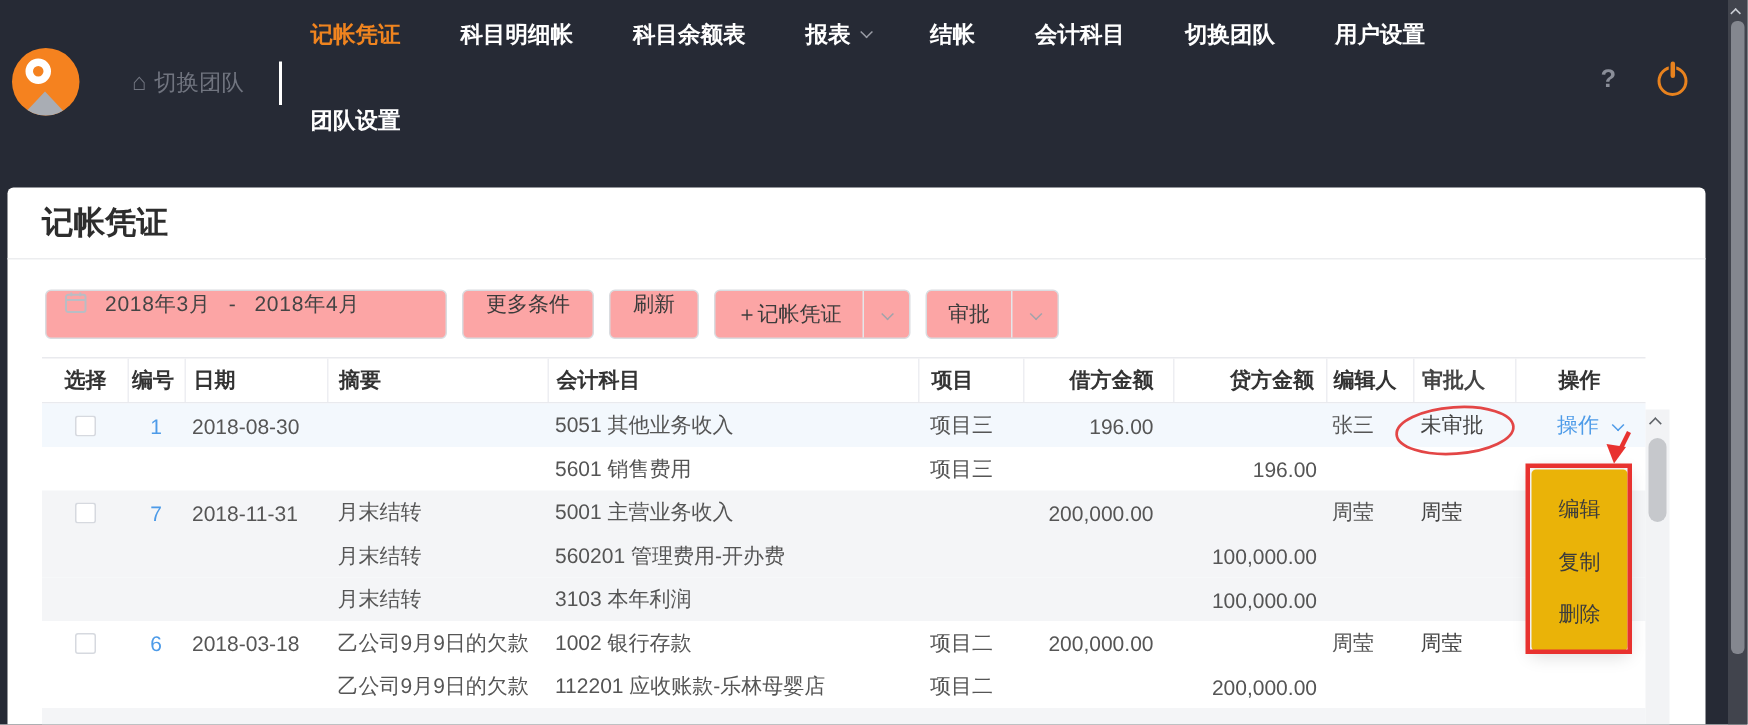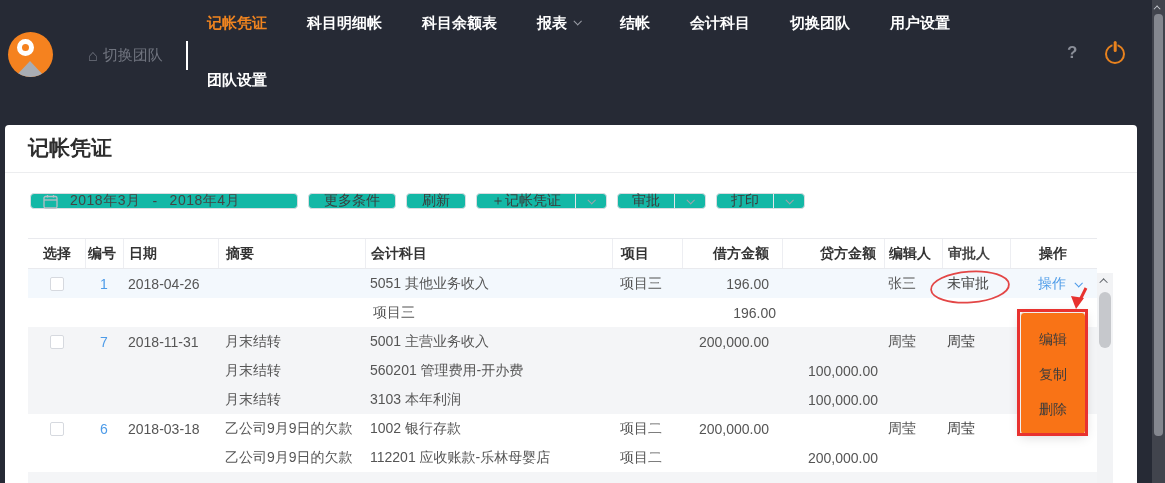--- a/index.html
+++ b/index.html
@@ -26,21 +26,21 @@
   .power::before { content:""; position:absolute; top:-6px; left:50%; transform:translateX(-50%); width:5px; height:8px; background:#262a35; }
   .power::after  { content:""; position:absolute; top:-5px; left:50%; transform:translateX(-50%); width:2.6px; height:11px; background:#e8821e; border-radius:2px; }
 
   
   .card { position:absolute; left:5px; top:125px; width:1132px; height:358px; background:#ffffff; border-radius:4px 4px 0 0; }
   .page-title { position:absolute; left:28px; top:134px; font-size:21px; font-weight:700; color:#2d2d2d; }
   .card-divider { position:absolute; left:5px; top:172px; width:1132px; height:1px; background:#ecedef; }
 
   
   .toolbar { position:absolute; left:30px; top:193px; display:flex; gap:10px; }
-  .btn, .datebox { height:16px; background:#14b8a6; border:1px solid #d9dce0; border-radius:4px; display:flex; align-items:center; font-size:14px; color:#3b3b3b; cursor:pointer; }
+  .btn, .datebox { height:33px; background:#fca5a5; border:1px solid #d9dce0; border-radius:4px; display:flex; font-size:14px; color:#3b3b3b; cursor:pointer; }
   .datebox { width:268px; padding:0 12px; gap:12px; cursor:pointer; }
   .datebox .dtxt { color:#444; letter-spacing:0.5px; }
   .btn { padding:0 15px; }
   .btn-split { padding:0; }
   .btn-split .lbl { padding:0 14px; display:flex; align-items:center; height:100%; }
   .btn-split .caret { padding:0 12px; height:100%; display:flex; align-items:center; border-left:1px solid #e4e6ea; }
   .caret .chev, .btn .chev { color:#a0a3aa; width:6px; height:6px; }
 
   
   .tbl { position:absolute; left:28px; top:238px; width:1069px; }
@@ -76,21 +76,21 @@
   .chev-up { width:6px; height:6px; border-left:1.6px solid #5f6368; border-top:1.6px solid #5f6368; transform:rotate(45deg) translateY(2px); }
   .tscroll-thumb { position:absolute; left:2px; top:19px; width:12px; height:56px; background:#c6c8cc; border-radius:6px; cursor:pointer; }
 
   
   .pscroll { position:absolute; left:1152px; top:0; width:13px; height:483px; background:#41444d; }
   .pscroll-up { position:absolute; top:1px; left:0; width:13px; height:12px; display:flex; align-items:center; justify-content:center; cursor:pointer; }
   .pscroll-up .chev-up { width:5px; height:5px; border-color:#c9ccd3; }
   .pscroll-thumb { position:absolute; left:2px; top:14px; width:9px; height:422px; background:#84878f; border-radius:4px; cursor:pointer; }
 
   
-  .ctx-menu { position:absolute; left:1020px; top:312px; width:66px; height:123px; background:#f97316; border:1px solid #f0f0f0; border-radius:4px; box-shadow:0 2px 12px rgba(0,0,0,.15); z-index:40; padding-top:9px; }
+  .ctx-menu { position:absolute; left:1020px; top:312px; width:66px; height:123px; background:#eab308; border:1px solid #f0f0f0; border-radius:4px; box-shadow:0 2px 12px rgba(0,0,0,.15); z-index:40; padding-top:9px; }
   .ctx-item { height:35px; line-height:35px; text-align:center; font-size:14px; color:#3c3c3c; cursor:pointer; }
   .annot { position:absolute; left:0; top:0; z-index:60; pointer-events:none; }
 </style>
 </head>
 <body>
 
 <div id="screen">
 
   <div class="logo">
     <span class="logo-ring"></span>
@@ -162,26 +162,20 @@
         <span>刷新</span>
       </div>
     <div class="btn btn-split">
       <span class="lbl">＋记帐凭证</span>
       <span class="caret">
           <span class="chev"></span>
         </span>
     </div>
     <div class="btn btn-split">
       <span class="lbl">审批</span>
-      <span class="caret">
-          <span class="chev"></span>
-        </span>
-    </div>
-    <div class="btn btn-split">
-      <span class="lbl">打印</span>
       <span class="caret">
           <span class="chev"></span>
         </span>
     </div>
   </div>
 
   <div class="tbl">
     <div class="tr thead">
       <div class="td c-check">选择</div>
       <div class="td c-num">编号</div>
@@ -194,41 +188,42 @@
       <div class="td c-edit">编辑人</div>
       <div class="td c-appr">审批人</div>
       <div class="td c-op">操作</div>
     </div>
 
     <div class="tr r-hover">
       <div class="td c-check">
           <span class="checkbox"></span>
         </div>
       <div class="td c-num"><span class="vnum">1</span></div>
-      <div class="td">2018-04-26</div>
+      <div class="td">2018-08-30</div>
       <div class="td c-sum"></div>
       <div class="td">5051 其他业务收入</div>
       <div class="td c-proj">项目三</div>
       <div class="td c-debit">196.00</div>
       <div class="td c-credit"></div>
       <div class="td c-edit">张三</div>
       <div class="td c-appr">未审批</div>
       <div class="td c-op">
           <span class="op-link">
             <span>操作</span>
             <span class="chev"></span>
           </span>
         </div>
     </div>
 
     <div class="tr">
       <div class="td c-check"></div>
       <div class="td c-num"><span class="vnum"></span></div>
       <div class="td"></div>
       <div class="td c-sum"></div>
+      <div class="td">5601 销售费用</div>
       <div class="td c-proj">项目三</div>
       <div class="td c-debit"></div>
       <div class="td c-credit">196.00</div>
       <div class="td c-edit"></div>
       <div class="td c-appr"></div>
       <div class="td c-op"></div>
     </div>
 
     <div class="tr r-gray">
       <div class="td c-check">

